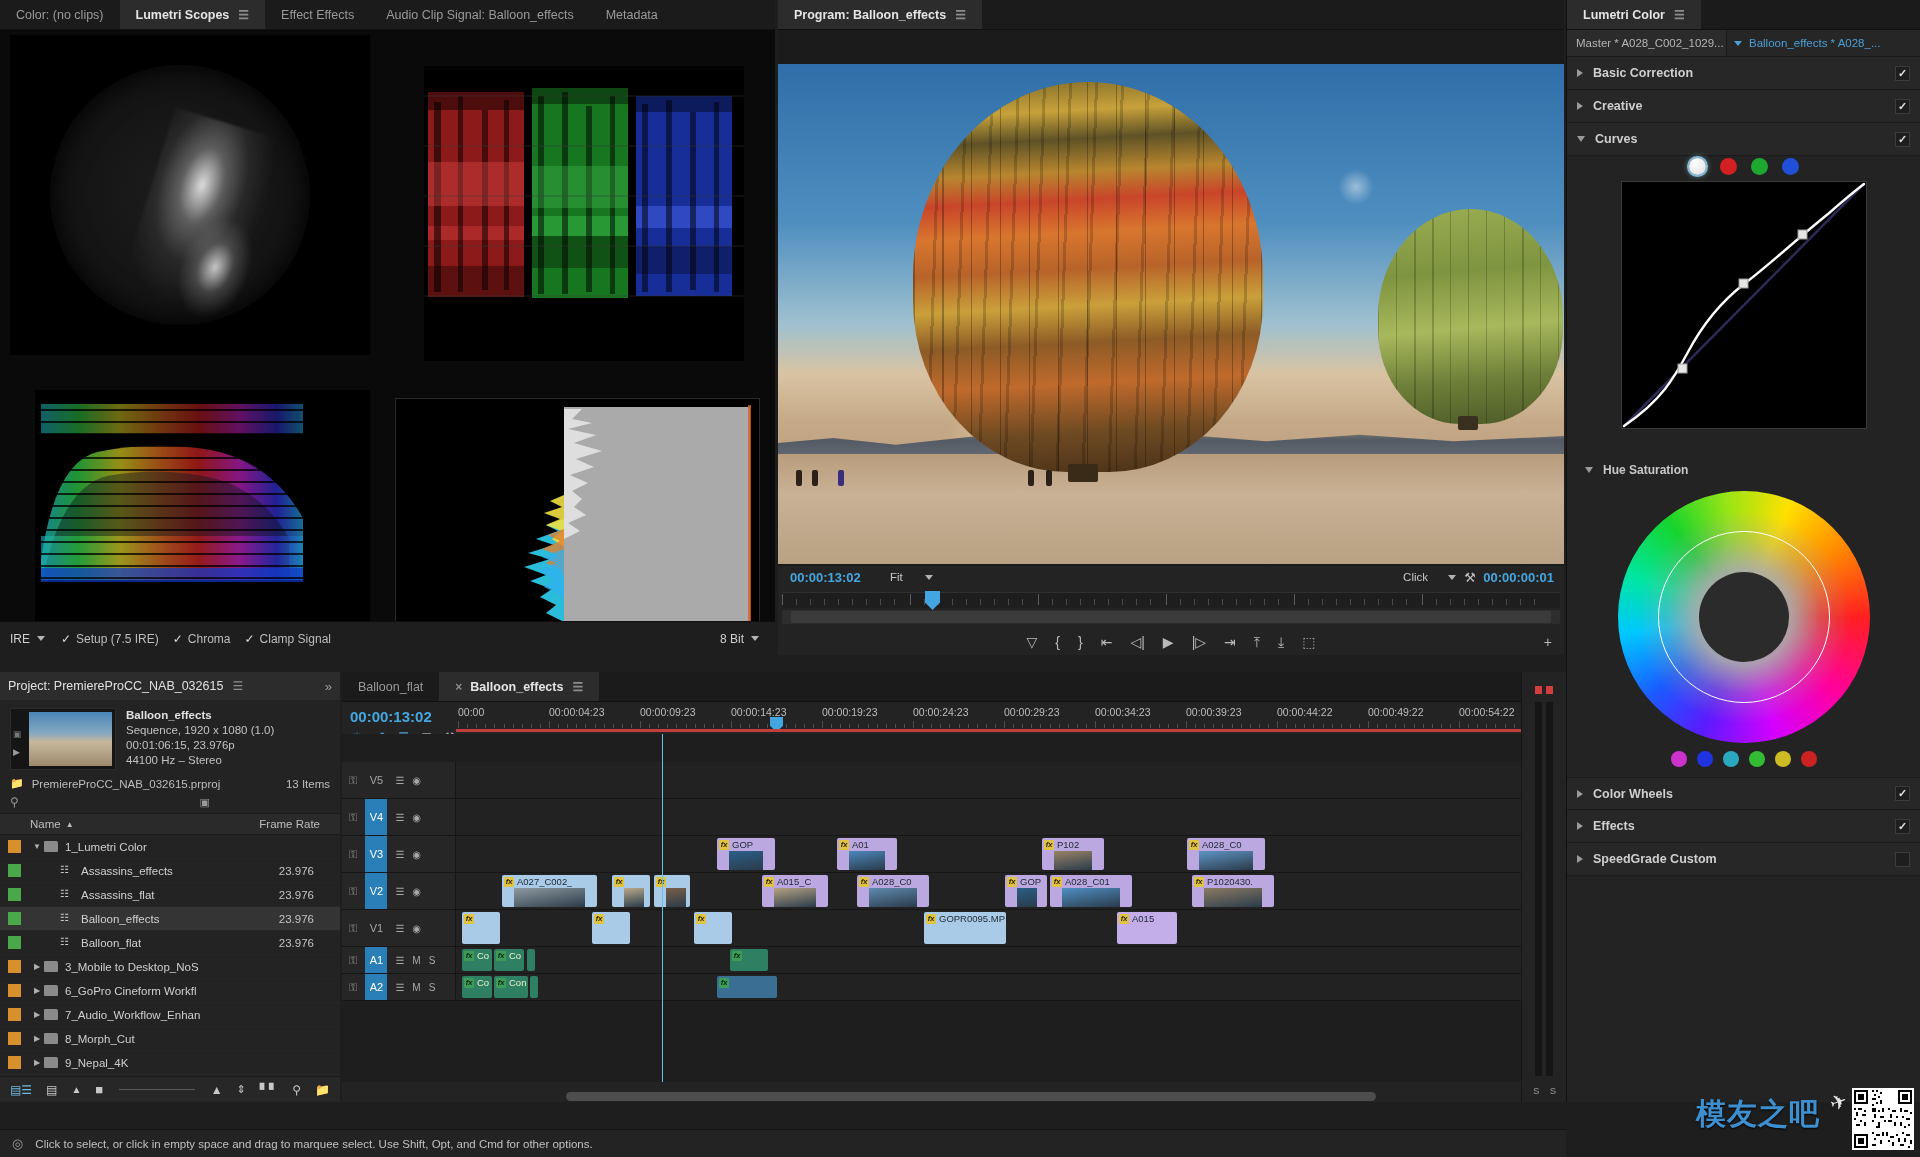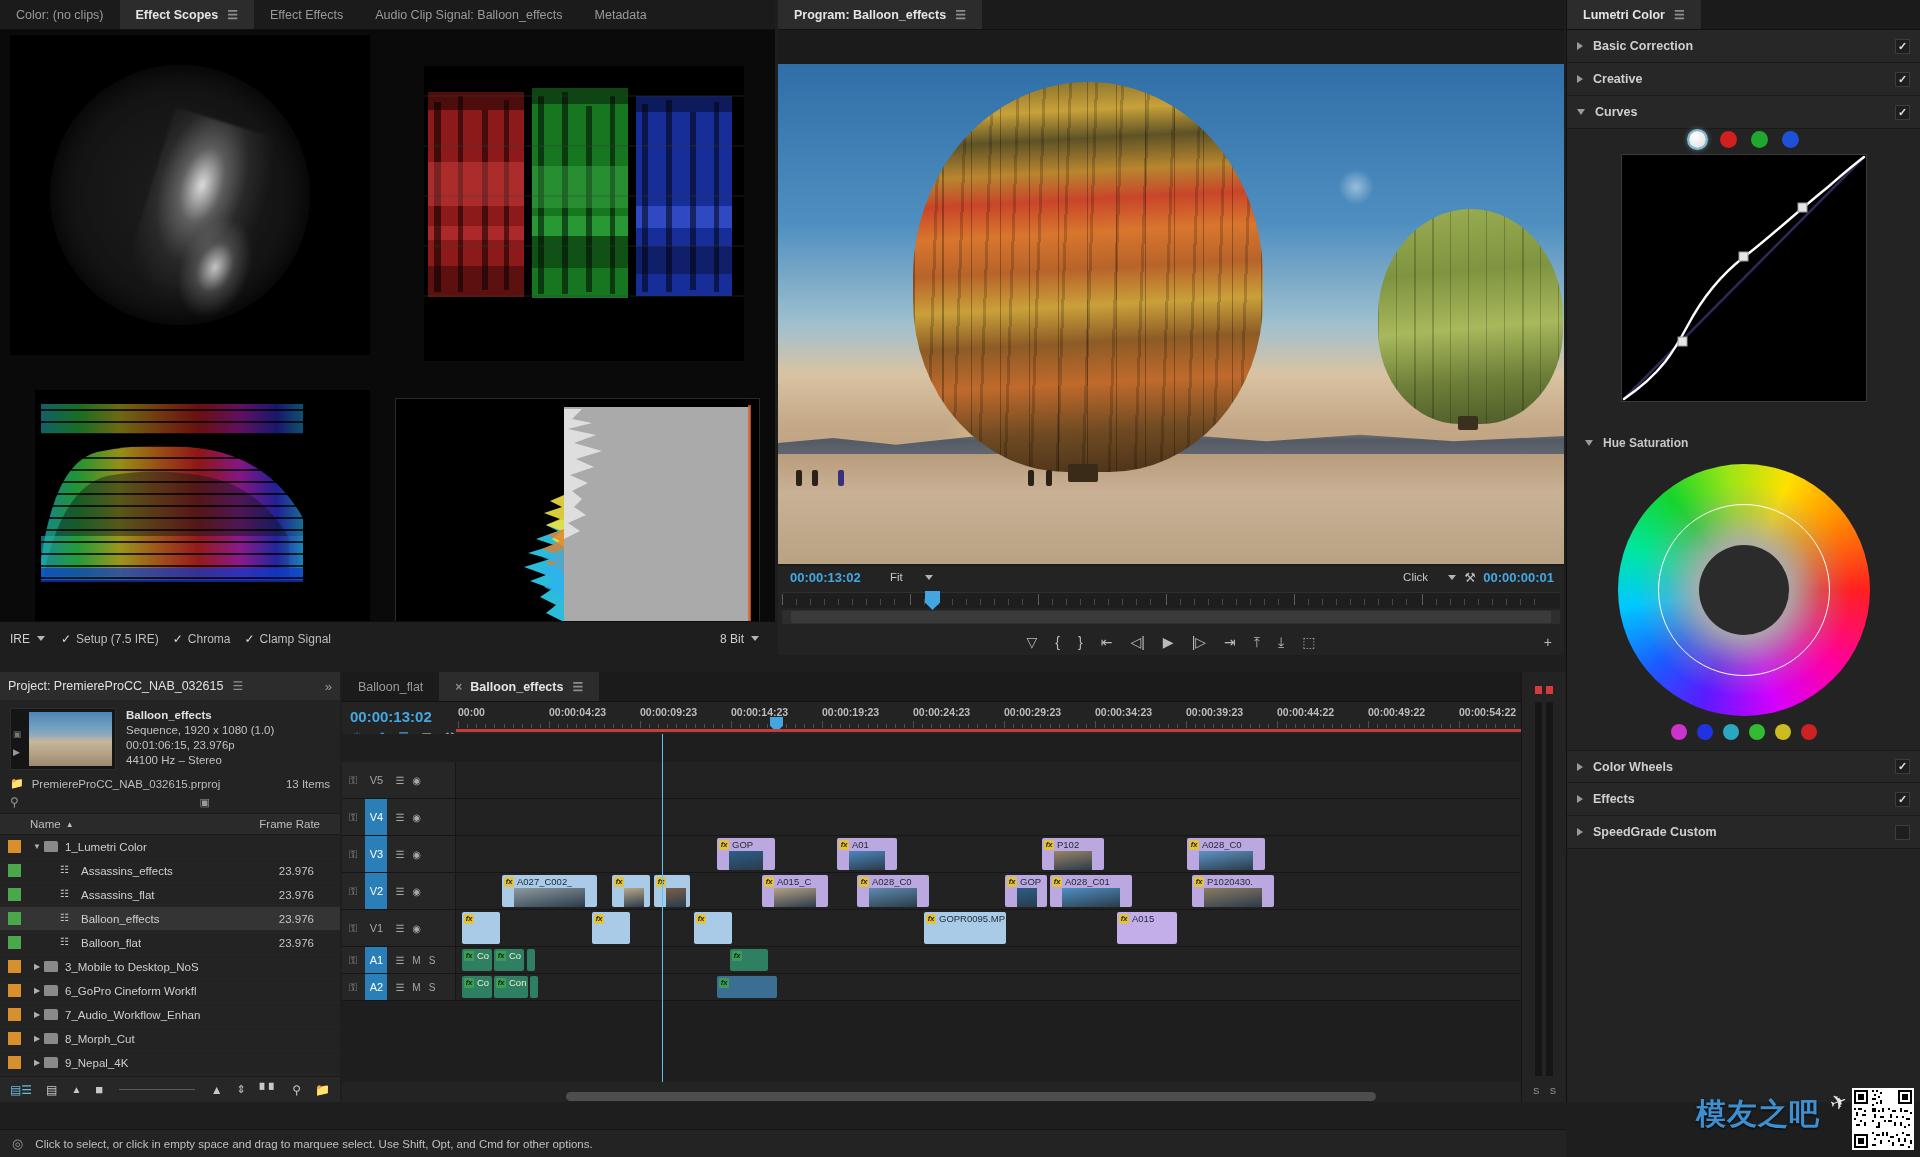--- a/index.html
+++ b/index.html
@@ -154,21 +154,21 @@
   .tool.active { background:#3a3a3a; color:#6fb8e0; border-radius:2px;}
 
   
   #timeline { left:342px; top:672px; width:1224px; height:430px; background:#232323; }
   #tlLeft { position:absolute; left:0; top:30px; width:110px; bottom:0; background:#232323;}
   #tlTC { font-size:15px; color:#45a7e0; font-weight:bold; padding:6px 0 3px 8px;}
   #tlIcons { display:flex; gap:13px; padding:2px 0 0 10px; }
   .tlIc { font-size:12px; color:#4a9fd4; }
   .tlIc.g { color:#9a9a9a; }
   #tlV6 { font-size:11px; color:#a0a0a0; padding:3px 0 0 42px;}
-  #ruler { position:absolute; left:114px; top:30px; right:4px; height:30px; background:#232323;font-weight:bold;}
+  #ruler { position:absolute; left:114px; top:30px; right:4px; height:30px; background:#232323;}
   .rtk { position:absolute; font-size:10.5px; color:#bdbdbd; top:4px; white-space:nowrap;}
   #rulerTicks { position:absolute; left:0; bottom:4px; width:100%; height:9px;}
   #rulerTicks i { position:absolute; bottom:0; width:1px; height:4px; background:#4e4e4e;}
   #redBar { position:absolute; left:114px; top:57px; right:0; height:3px; background:#c43d3d;}
   #tlTracks { position:absolute; left:0; top:62px; right:0; bottom:20px; background:#1e1e1e;}
   .trk { position:absolute; left:0; right:0; background:#222; border-bottom:1px solid #161616;}
   .trkHead { position:absolute; left:0; top:0; width:114px; bottom:0; background:#262626;
      display:flex; align-items:center; gap:8px; padding-left:7px; font-size:11px; color:#b4b4b4;
      border-right:1px solid #161616;}
   .tgt { width:22px; height:100%; display:flex; align-items:center; justify-content:center;
@@ -214,21 +214,21 @@
 </style>
 </head>
 <body>
 
 <div class="panel" id="scopes">
   <div class="tabbar">
     <div class="tab">
         <span>Color: (no clips)</span>
       </div>
     <div class="tab active">
-      <span>Effect Scopes</span>
+      <span>Lumetri Scopes</span>
       <span class="ham">☰</span>
     </div>
     <div class="tab">
         <span>Effect Effects</span>
       </div>
     <div class="tab">
         <span>Audio Clip Signal: Balloon_effects</span>
       </div>
     <div class="tab">
         <span>Metadata</span>
@@ -495,20 +495,29 @@
 </div>
 
 <div class="panel" id="lumetri">
   <div class="tabbar">
     <div class="tab active">
       <span>Lumetri Color</span>
       <span class="ham">☰</span>
     </div>
   </div>
 
+  <div id="lumRow">
+    <div class="lumSel">
+      <span>Master * A028_C002_1029...</span>
+    </div>
+    <div class="lumSel2">
+      <span class="caret" style="border-top-color:#4b9fd5"></span>
+      <span>Balloon_effects * A028_...</span>
+    </div>
+  </div>
 
   <div class="secHead">
     <i class="tri closed"></i>
     <span>Basic Correction</span>
     <span class="secChk">✓</span>
   </div>
   <div class="secHead">
     <i class="tri closed"></i>
     <span>Creative</span>
     <span class="secChk">✓</span>

